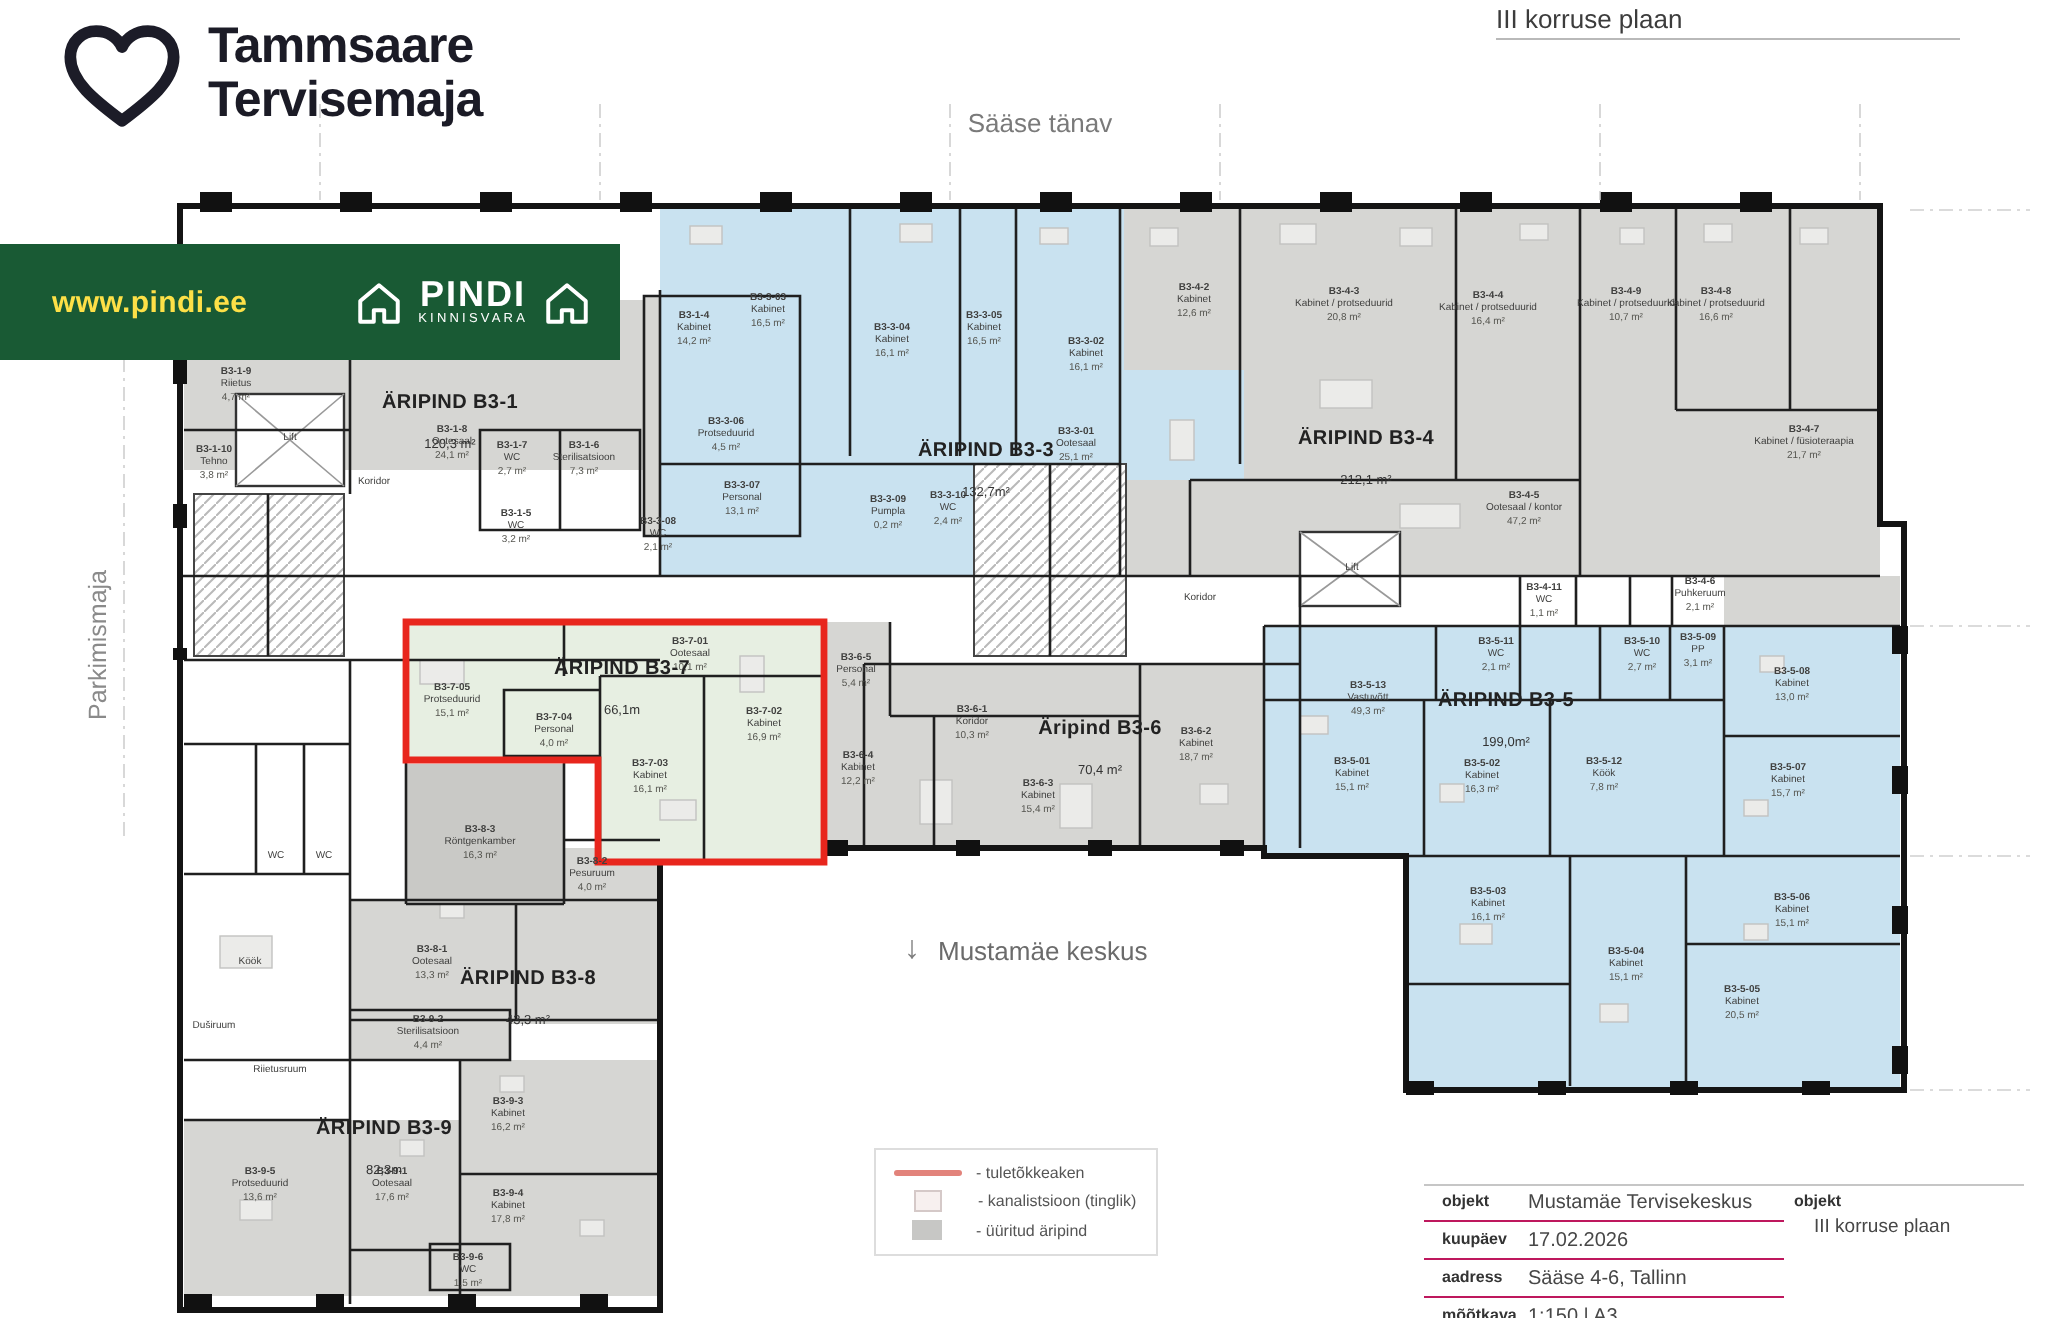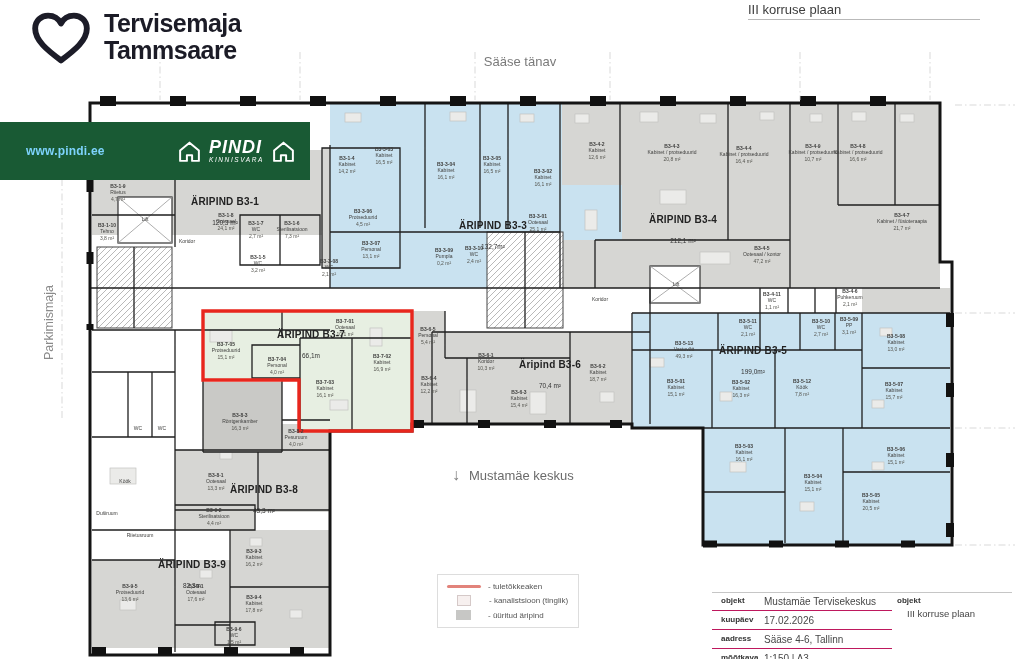--- a/index.html
+++ b/index.html
@@ -12,23 +12,23 @@
   .plan-title-line{position:absolute;left:748px;top:19px;width:232px;height:1px;background:#b9b9b9;}
   
   .street{position:absolute;left:520px;top:54px;transform:translateX(-50%);font-size:13px;color:#7a7a7a;}
   .parking{position:absolute;left:42px;top:360px;transform:rotate(-90deg);transform-origin:left top;
            font-size:12.5px;color:#8a8a8a;white-space:nowrap;}
   .south{position:absolute;left:452px;top:466px;font-size:13px;color:#6b6b6b;display:flex;gap:9px;align-items:center;}
   .south .arr{font-size:16px;color:#7e7e7e;font-weight:bold;}
   
   .banner{position:absolute;left:0;top:122px;width:310px;height:58px;background:#195a34;
           display:flex;align-items:center;justify-content:space-between;padding:0 14px 0 26px;box-sizing:border-box;z-index:30;}
-  .banner .url{color:#7dd3fc;font-weight:bold;font-size:12px;letter-spacing:.2px;}
+  .banner .url{color:#fde047;font-weight:bold;font-size:15px;letter-spacing:.2px;}
   .pindi{display:flex;align-items:center;gap:7px;color:#fff;}
-  .pindi .pt{display:flex;flex-direction:column;line-height:1;font-style:italic;}
+  .pindi .pt{display:flex;flex-direction:column;align-items:center;line-height:1;}
   .pindi .p1{font-size:18px;font-weight:bold;letter-spacing:1px;}
   .pindi .p2{font-size:6.5px;letter-spacing:1.6px;margin-top:1px;}
   
   svg.plan{position:absolute;left:0;top:0;}
   .f-gray{fill:#d6d6d3;}
   .f-gray2{fill:#c9c9c6;}
   .f-blue{fill:#c9e2f0;}
   .f-green{fill:#e7efe2;}
   .f-white{fill:#ffffff;}
   .hatch{fill:url(#st);stroke:#444;stroke-width:1;}
@@ -70,22 +70,22 @@
 </head>
 <body>
 
 <div class="page">
 
   <div class="brand">
     <svg width="62" height="56" viewBox="0 0 36 32">
       <path d="M18,29 C10,23 3,17.5 3,10.5 C3,6 6.5,3 10.5,3 C13.8,3 16.6,4.8 18,7.6 C19.4,4.8 22.2,3 25.5,3 C29.5,3 33,6 33,10.5 C33,17.5 26,23 18,29 Z" fill="none" stroke="#1c1c28" stroke-width="3.4" stroke-linejoin="round" stroke-linecap="round"></path>
     </svg>
     <div class="brand-text">
+      <div>Tammsaare</div>
       <div>Tervisemaja</div>
-      <div>Tammsaare</div>
     </div>
   </div>
 
   <div class="plan-title">III korruse plaan</div>
   <div class="plan-title-line"></div>
 
   <div class="street">Sääse tänav</div>
   <div class="parking">Parkimismaja</div>
   <div class="south">
     <span class="arr">↓</span>

